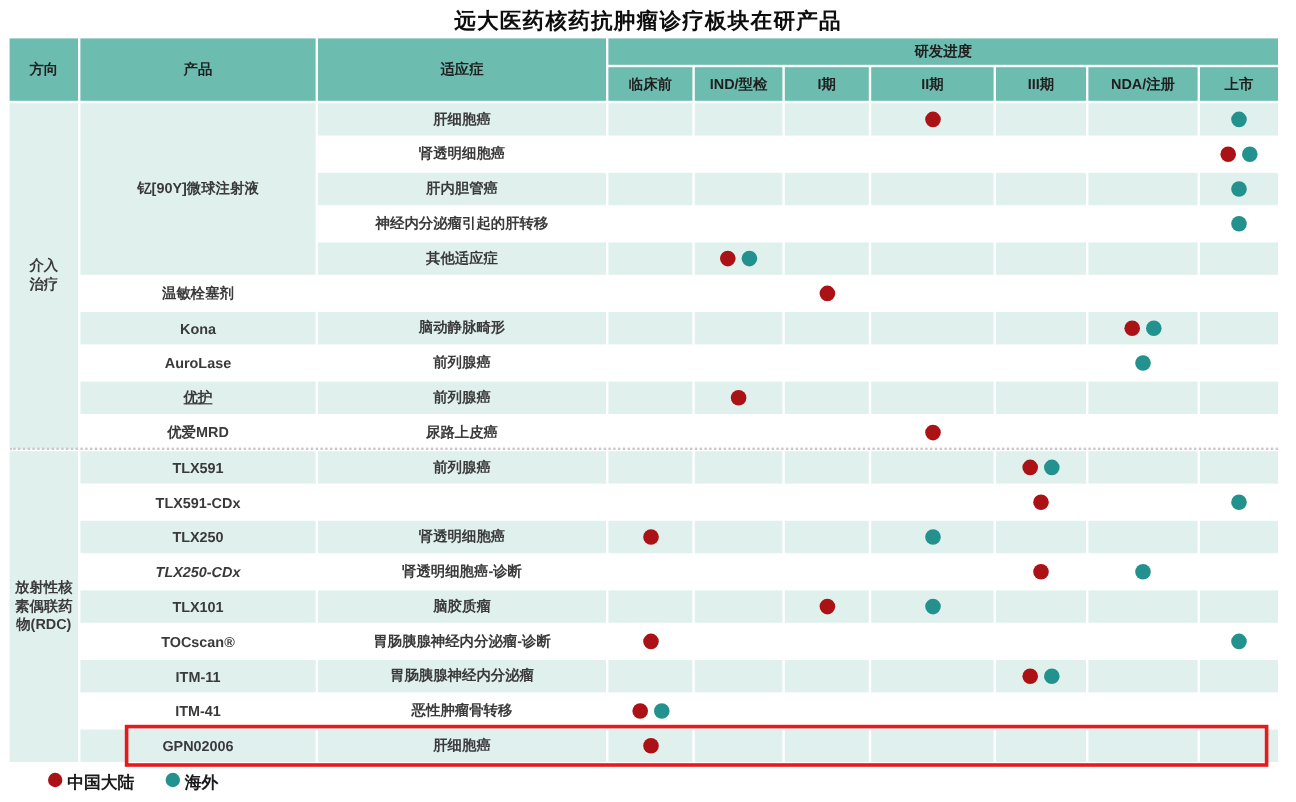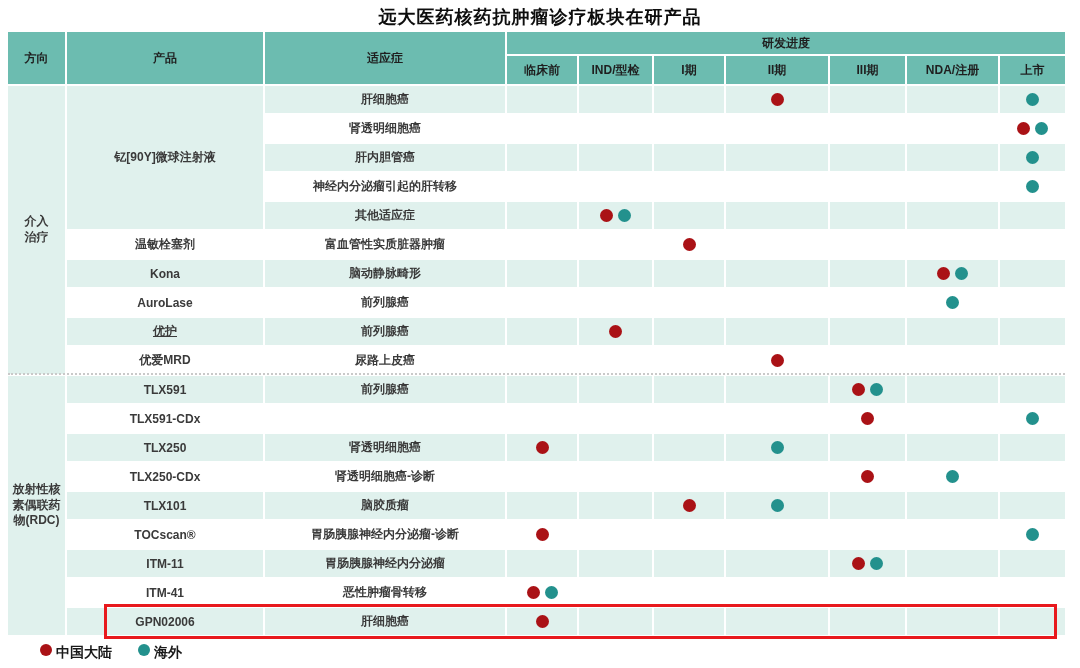--- a/index.html
+++ b/index.html
@@ -120,21 +120,20 @@
       <div class="cell light stage-cell" style="grid-area: 7 / 5 / span 1 / span 1;">
         <div class="dot" style="background: rgb(170, 18, 22);"></div>
         <div class="dot" style="background: rgb(35, 145, 141);"></div>
       </div>
       <div class="cell light stage-cell" style="grid-area: 7 / 6 / span 1 / span 1;"></div>
       <div class="cell light stage-cell" style="grid-area: 7 / 7 / span 1 / span 1;"></div>
       <div class="cell light stage-cell" style="grid-area: 7 / 8 / span 1 / span 1;"></div>
       <div class="cell light stage-cell" style="grid-area: 7 / 9 / span 1 / span 1;"></div>
       <div class="cell light stage-cell" style="grid-area: 7 / 10 / span 1 / span 1;"></div>
       <div class="cell white product" style="grid-area: 8 / 2 / span 1 / span 1;">温敏栓塞剂</div>
-      <div class="cell white indication" style="grid-area: 8 / 3 / span 1 / span 1;">富血管性实质脏器肿瘤</div>
       <div class="cell white stage-cell" style="grid-area: 8 / 4 / span 1 / span 1;"></div>
       <div class="cell white stage-cell" style="grid-area: 8 / 5 / span 1 / span 1;"></div>
       <div class="cell white stage-cell" style="grid-area: 8 / 6 / span 1 / span 1;">
         <div class="dot" style="background: rgb(170, 18, 22);"></div>
       </div>
       <div class="cell white stage-cell" style="grid-area: 8 / 7 / span 1 / span 1;"></div>
       <div class="cell white stage-cell" style="grid-area: 8 / 8 / span 1 / span 1;"></div>
       <div class="cell white stage-cell" style="grid-area: 8 / 9 / span 1 / span 1;"></div>
       <div class="cell white stage-cell" style="grid-area: 8 / 10 / span 1 / span 1;"></div>
       <div class="cell light product" style="grid-area: 9 / 2 / span 1 / span 1;">Kona</div>
@@ -212,21 +211,21 @@
         <div class="dot" style="background: rgb(170, 18, 22);"></div>
       </div>
       <div class="cell light stage-cell" style="grid-area: 15 / 5 / span 1 / span 1;"></div>
       <div class="cell light stage-cell" style="grid-area: 15 / 6 / span 1 / span 1;"></div>
       <div class="cell light stage-cell" style="grid-area: 15 / 7 / span 1 / span 1;">
         <div class="dot" style="background: rgb(35, 145, 141);"></div>
       </div>
       <div class="cell light stage-cell" style="grid-area: 15 / 8 / span 1 / span 1;"></div>
       <div class="cell light stage-cell" style="grid-area: 15 / 9 / span 1 / span 1;"></div>
       <div class="cell light stage-cell" style="grid-area: 15 / 10 / span 1 / span 1;"></div>
-      <div class="cell white product" style="grid-area: 16 / 2 / span 1 / span 1;">TLX250-CDx</div>
+      <div class="cell white product" style="grid-area: 16 / 2 / span 1 / span 1; font-style: italic;">TLX250-CDx</div>
       <div class="cell white indication" style="grid-area: 16 / 3 / span 1 / span 1; text-align: right;">肾透明细胞癌-诊断</div>
       <div class="cell white stage-cell" style="grid-area: 16 / 4 / span 1 / span 1;"></div>
       <div class="cell white stage-cell" style="grid-area: 16 / 5 / span 1 / span 1;"></div>
       <div class="cell white stage-cell" style="grid-area: 16 / 6 / span 1 / span 1;"></div>
       <div class="cell white stage-cell" style="grid-area: 16 / 7 / span 1 / span 1;"></div>
       <div class="cell white stage-cell" style="grid-area: 16 / 8 / span 1 / span 1;">
         <div class="dot" style="background: rgb(170, 18, 22);"></div>
       </div>
       <div class="cell white stage-cell" style="grid-area: 16 / 9 / span 1 / span 1;">
         <div class="dot" style="background: rgb(35, 145, 141);"></div>

